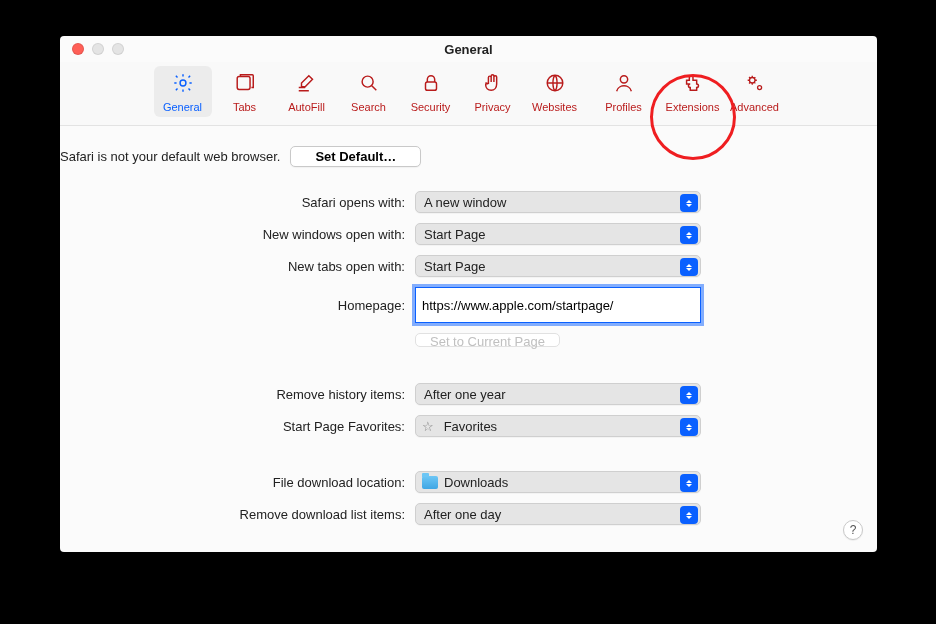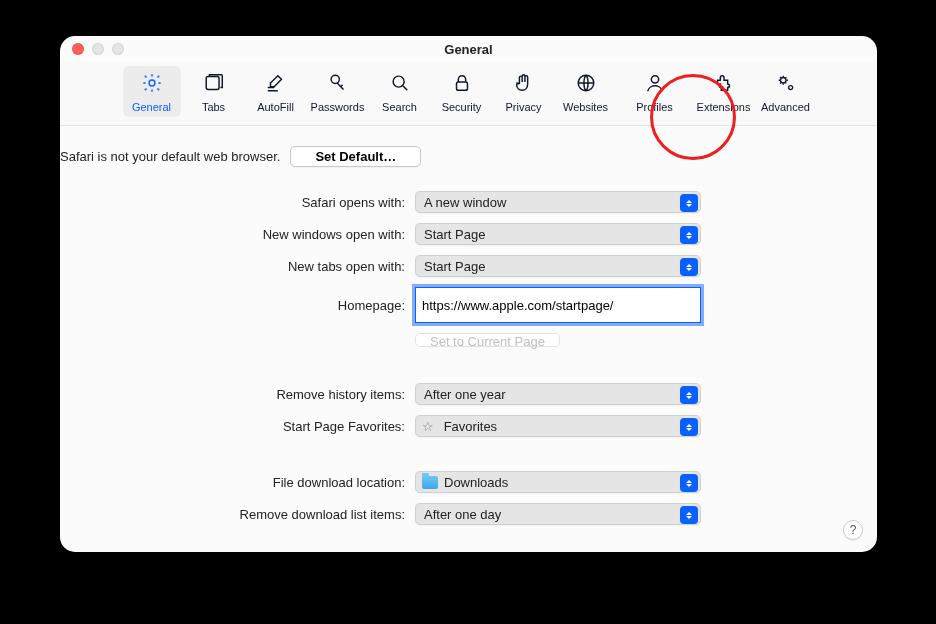--- a/index.html
+++ b/index.html
@@ -9,21 +9,21 @@
     font-family: -apple-system, "Helvetica Neue", Arial, sans-serif;
     font-size: 13px;
     color: #222;
     position: relative;
   }
   .window {
     position: absolute;
     left: 60px; top: 36px;
     width: 817px; height: 516px;
     background: #fbfbfb;
-    border-radius: 15px;
+    border-radius: 4px;
     box-shadow: 0 20px 50px rgba(0,0,0,0.5), 0 0 0 1px rgba(0,0,0,0.1);
     overflow: hidden;
   }
   .titlebar {
     height: 26px;
     display: flex;
     align-items: center;
     padding: 0 12px;
     position: relative;
     border-bottom: 0;
@@ -47,21 +47,21 @@
     background: #f9f9f9;
     position: relative;
   }
   .toolbar-item {
     display: flex;
     flex-direction: column;
     align-items: center;
     width: 58px;
     padding: 6px 0 4px;
     border-radius: 6px;
-    color: #0f172a;
+    color: #b91c1c;
     cursor: default;
     position: relative;
   }
   .toolbar-item.selected {
     background: #ececec;
     color: #0a60ff;
   }
   .toolbar-item .lbl { font-size: 11px; margin-top: 4px; }
   .toolbar-item svg { width: 22px; height: 22px; }
   .toolbar-item.profiles { width: 72px; }
@@ -250,29 +250,20 @@
     <div class="toolbar-item">
       <span>
         <svg viewBox="0 0 24 24" fill="none" stroke="currentColor" stroke-width="1.6">
           <path d="M3 17h7M3 20.5h11"></path>
             <path d="M14 4l4 4-8 8H6v-4z"></path>
         </svg>
       </span>
       <span class="lbl">AutoFill</span>
     </div>
 
-    <div class="toolbar-item">
-      <span>
-        <svg viewBox="0 0 24 24" fill="none" stroke="currentColor" stroke-width="1.6">
-          <circle cx="9" cy="8" r="4.5"></circle>
-            <path d="M11 12l7 7m-3-3l2-2"></path>
-        </svg>
-      </span>
-      <span class="lbl">Passwords</span>
-    </div>
 
     <div class="toolbar-item">
       <span>
         <svg viewBox="0 0 24 24" fill="none" stroke="currentColor" stroke-width="1.6">
           <circle cx="10.5" cy="10.5" r="6"></circle>
             <path d="M20 20l-5-5"></path>
         </svg>
       </span>
       <span class="lbl">Search</span>
     </div>

